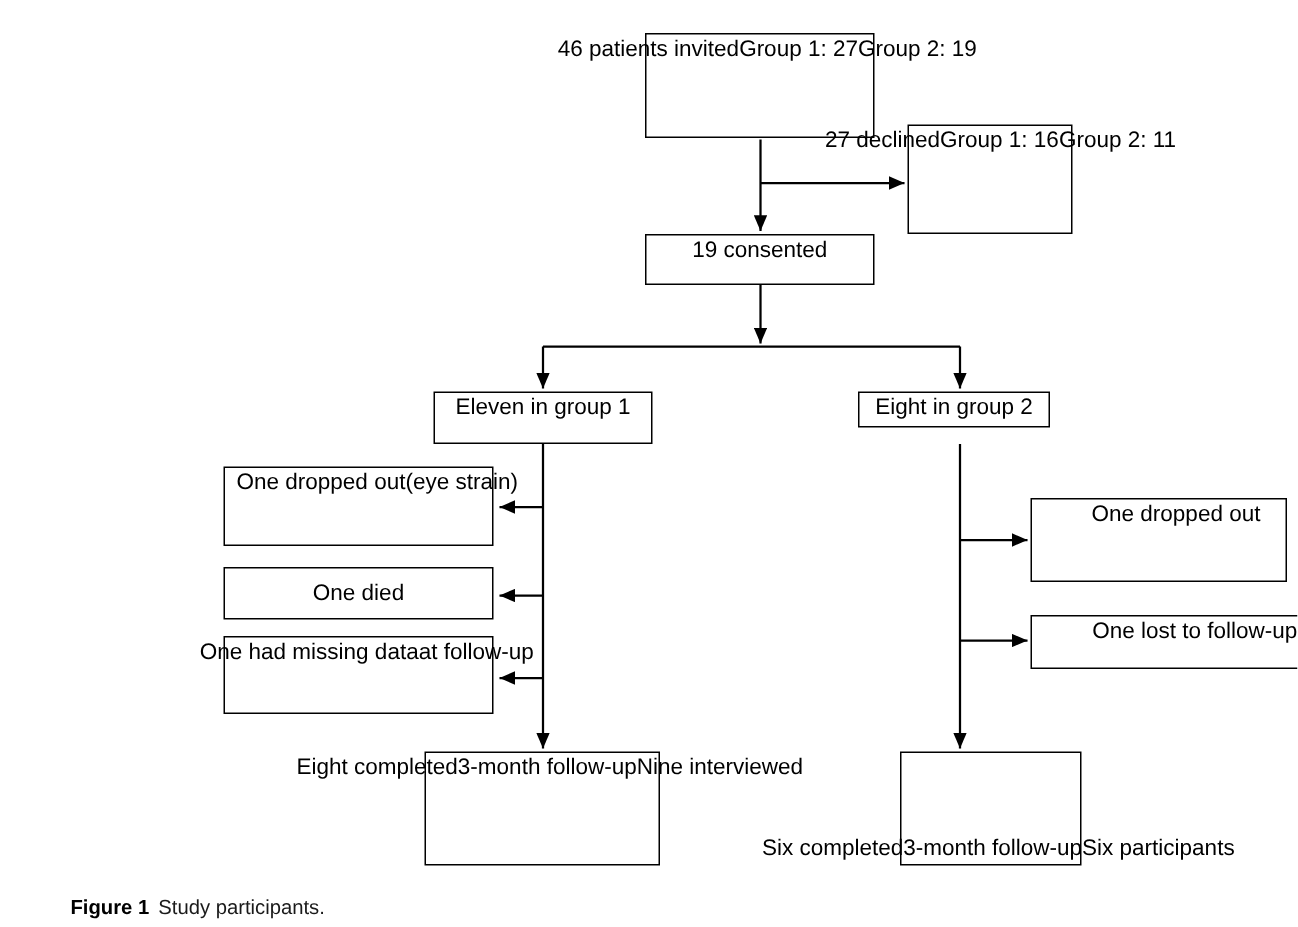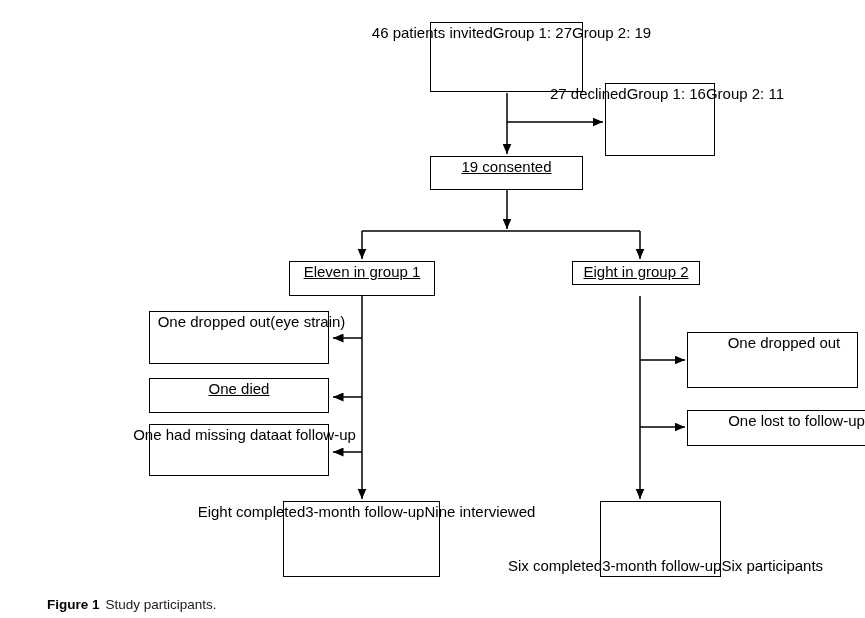--- a/index.html
+++ b/index.html
@@ -21,21 +21,21 @@
     box-sizing: border-box;
     border: 1.5px solid #000000;
     background: #ffffff;
     display: flex;
     flex-direction: row;
     justify-content: center;
     font-size: 15px;
     line-height: 20px;
     color: #000000;
   }
-  .node.c { text-align: center; text-decoration: underline; }
+  .node.c { text-align: center; }
   .tl { white-space: nowrap; }
   .caption {
     position: absolute;
     left: 10px;
     top: 596px;
     font-size: 13.5px;
     line-height: 17px;
     color: #1a1a1a;
     padding-left: 37px;
   }
@@ -95,21 +95,21 @@
 
   <div class="node c" style="left:572px; top:261px; width:128px; height:24px;">
     <div class="tl">Eight in group 2</div>
   </div>
 
   <div class="node" style="left:149px; top:311px; width:180px; height:53px; padding-left:25px;">
     <div class="tl">One dropped out</div>
     <div class="tl">(eye strain)</div>
   </div>
 
-  <div class="node c" style="left:149px; top:378px; width:180px; height:35px;">
+  <div class="node c" style="left:149px; top:378px; width:180px; height:35px;align-items:center;">
     <div class="tl">One died</div>
   </div>
 
   <div class="node" style="left:149px; top:424px; width:180px; height:52px; padding-left:11px;">
     <div class="tl">One had missing data</div>
     <div class="tl">at follow-up</div>
   </div>
 
   <div class="node" style="left:687px; top:332px; width:171px; height:56px; padding-left:23px;">
     <div class="tl">One dropped out</div>

